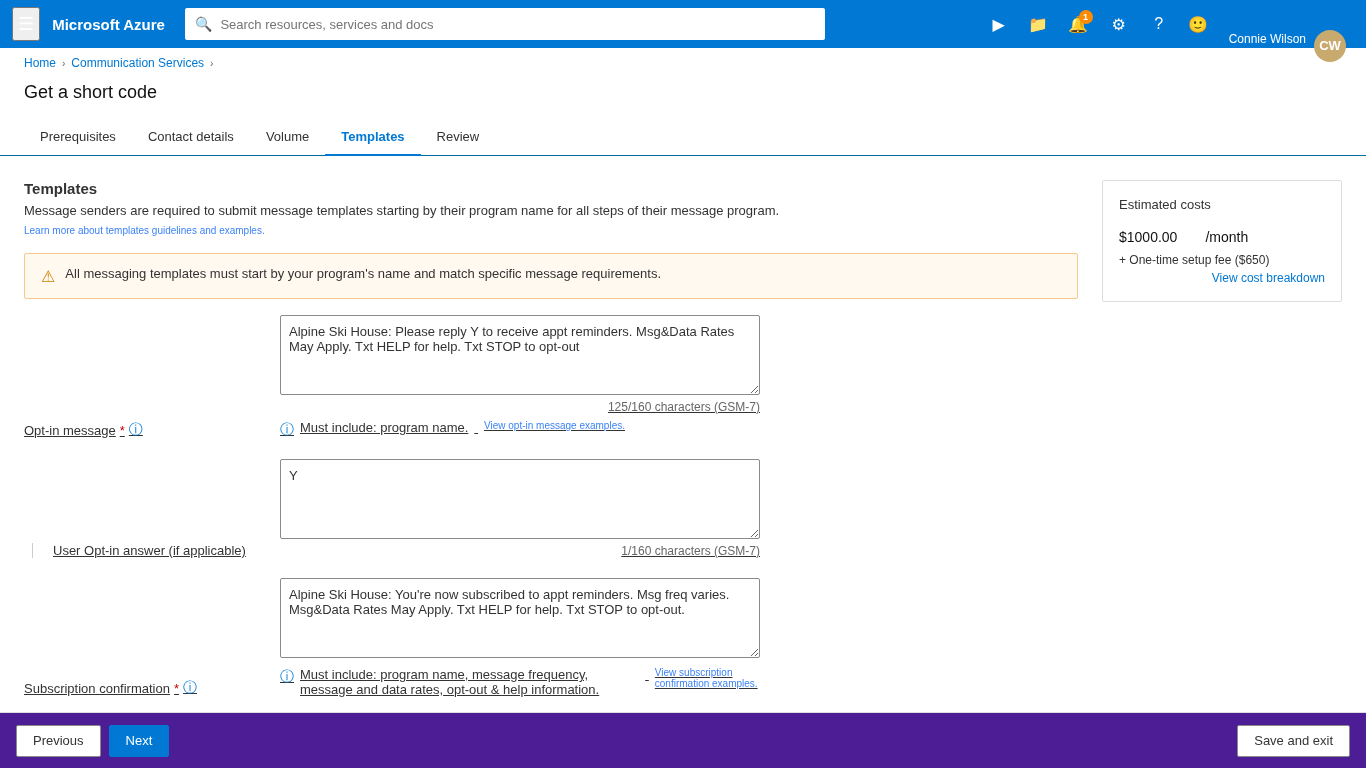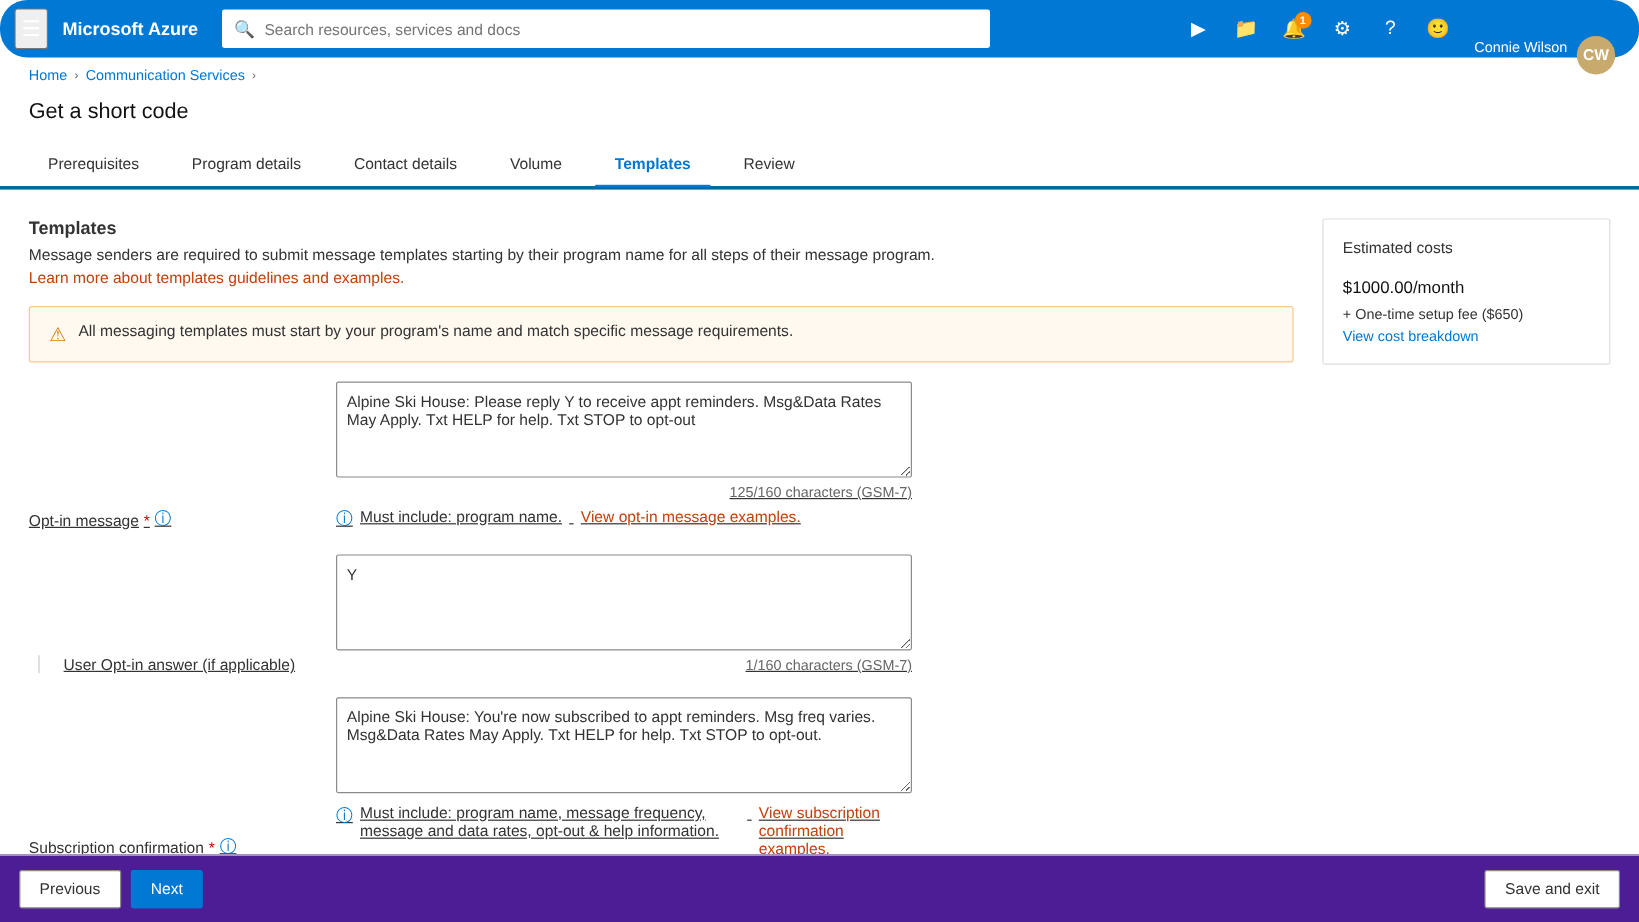--- a/index.html
+++ b/index.html
@@ -6,21 +6,20 @@
     body { font-family: 'Segoe UI', Arial, sans-serif; font-size: 13px; color: #333; background: #fff; overflow-x: hidden; }
 
     
     .topnav {
       height: 48px;
       background: #0078d4;
       display: flex;
       align-items: center;
       padding: 0 12px;
       gap: 12px;
-      border-radius: 23px;
     }
     .topnav-hamburger { color: #fff; font-size: 18px; cursor: pointer; padding: 4px; }
     .topnav-logo { color: #fff; font-size: 15px; font-weight: 600; margin-right: 8px; white-space: nowrap; }
     .topnav-search {
       flex: 1;
       max-width: 640px;
       height: 32px;
       background: #fff;
       border: none;
       border-radius: 2px;
@@ -94,24 +93,24 @@
     }
     .breadcrumb a { color: #0078d4; text-decoration: none; }
     .breadcrumb-sep { color: #666; font-size: 10px; }
 
     
     .page-header { padding: 4px 24px 16px; }
     .page-title { font-size: 18px; font-weight: 300; color: #111; }
 
     
     .tabs {
-      border-bottom: 3px solid #0369a1;
+      border-bottom: 1px solid #0369a1;
       padding: 0 24px;
       display: flex;
-      gap: 12px;
+      gap: 0;
     }
     .tab {
       padding: 10px 16px;
       font-size: 13px;
       color: #333;
       cursor: pointer;
       border-bottom: 2px solid transparent;
       margin-bottom: -1px;
       white-space: nowrap;
     }
@@ -122,21 +121,21 @@
       display: flex;
       padding: 24px 24px 80px;
       gap: 24px;
     }
     .content-left { flex: 1; min-width: 0; }
     .content-right { width: 240px; flex-shrink: 0; }
 
     
     .section-title { font-size: 15px; font-weight: 600; margin-bottom: 6px; }
     .section-desc { font-size: 13px; color: #333; margin-bottom: 4px; }
-    .section-link { color: #c2410c; text-decoration: none; font-size: 13px; }
+    .section-link { color: #3b82f6; text-decoration: none; font-size: 10px; }
 
     
     .warning-box {
       background: #fff9f0;
       border: 1px solid #f7c88a;
       border-radius: 2px;
       padding: 12px 16px;
       display: flex;
       align-items: flex-start;
       gap: 10px;
@@ -191,23 +190,23 @@
 
     
     .cost-card {
       border: 1px solid #ddd;
       border-radius: 2px;
       padding: 16px;
     }
     .cost-label { font-size: 13px; color: #333; margin-bottom: 6px; }
     .cost-amount { font-size: 26px; font-weight: 300; color: #111; }
     .cost-amount span { font-size: 14px; }
-    .cost-period { font-size: 14px; font-weight: 400; }
+    .cost-period { font-size: 14px; font-weight: 400; margin-left: 28px; }
     .cost-setup { font-size: 12px; color: #333; margin-top: 4px; }
-    .cost-breakdown-link { color: #0078d4; text-decoration: none; font-size: 12px; display: block; margin-top: 4px; }
+    .cost-breakdown-link { color: #0078d4; text-decoration: none; font-size: 12px; display: block; margin-top: 4px; text-align: right; }
 
     
     .bottom-bar {
       position: fixed;
       bottom: 0;
       left: 0;
       right: 0;
       height: 56px;
       background: #4c1d95;
       border-top: 1px solid #ddd;
@@ -269,21 +268,20 @@
   <a href="#">Communication Services</a>
   <span class="breadcrumb-sep">›</span>
 </div>
 
 <div class="page-header">
   <h1 class="page-title">Get a short code</h1>
 </div>
 
 <div class="tabs">
   <div class="tab">Prerequisites</div>
-  <div class="tab">Program details</div>
   <div class="tab">Contact details</div>
   <div class="tab">Volume</div>
   <div class="tab active">Templates</div>
   <div class="tab">Review</div>
 </div>
 
 <div class="main-content">
   <div class="content-left">
 
     

